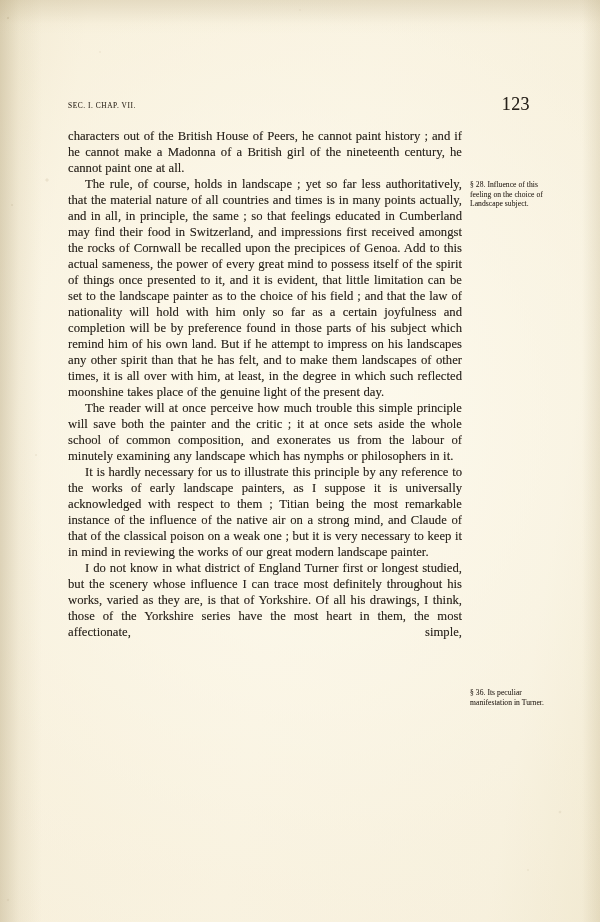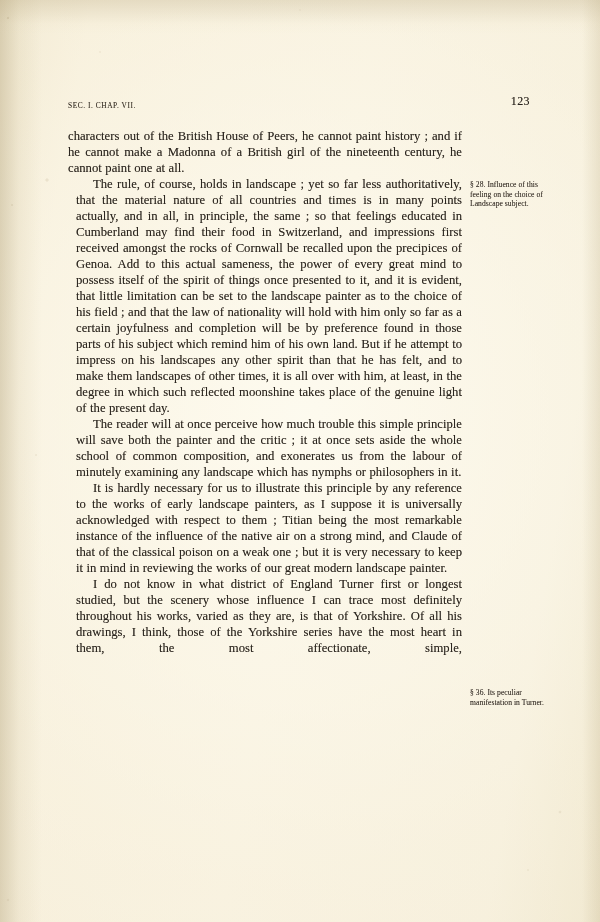--- a/index.html
+++ b/index.html
@@ -91,21 +91,21 @@
     font-size: 11.2px;
     letter-spacing: 1.25px;
     text-transform: uppercase;
     color: #2b2620;
     white-space: nowrap;
   }
   .head-folio {
     position: absolute;
     right: 0px;
     top: -3px;
-    font-size: 12px;
+    font-size: 18px;
     letter-spacing: .4px;
     color: #26211b;
     white-space: nowrap;
   }
 
   
   #body-text {
     position: absolute;
     left: 68px;
     top: 128px;
@@ -114,21 +114,21 @@
   .para {
     margin: 0;
     font-size: 12.7px;
     line-height: 16px;
     text-align: justify;
     text-justify: inter-word;
     color: #2b2620;
     word-spacing: .30px;
     -webkit-font-smoothing: antialiased;
   }
-  .para.indent { text-indent: 17px; margin-left: 8px; }
+  .para.indent { text-indent: 17px; }
   .para + .para { margin-top: 0; }
   
   .para.cont::after {
     content: "";
     display: inline-block;
     width: 100%;
   }
 
   
   .sidenote {

